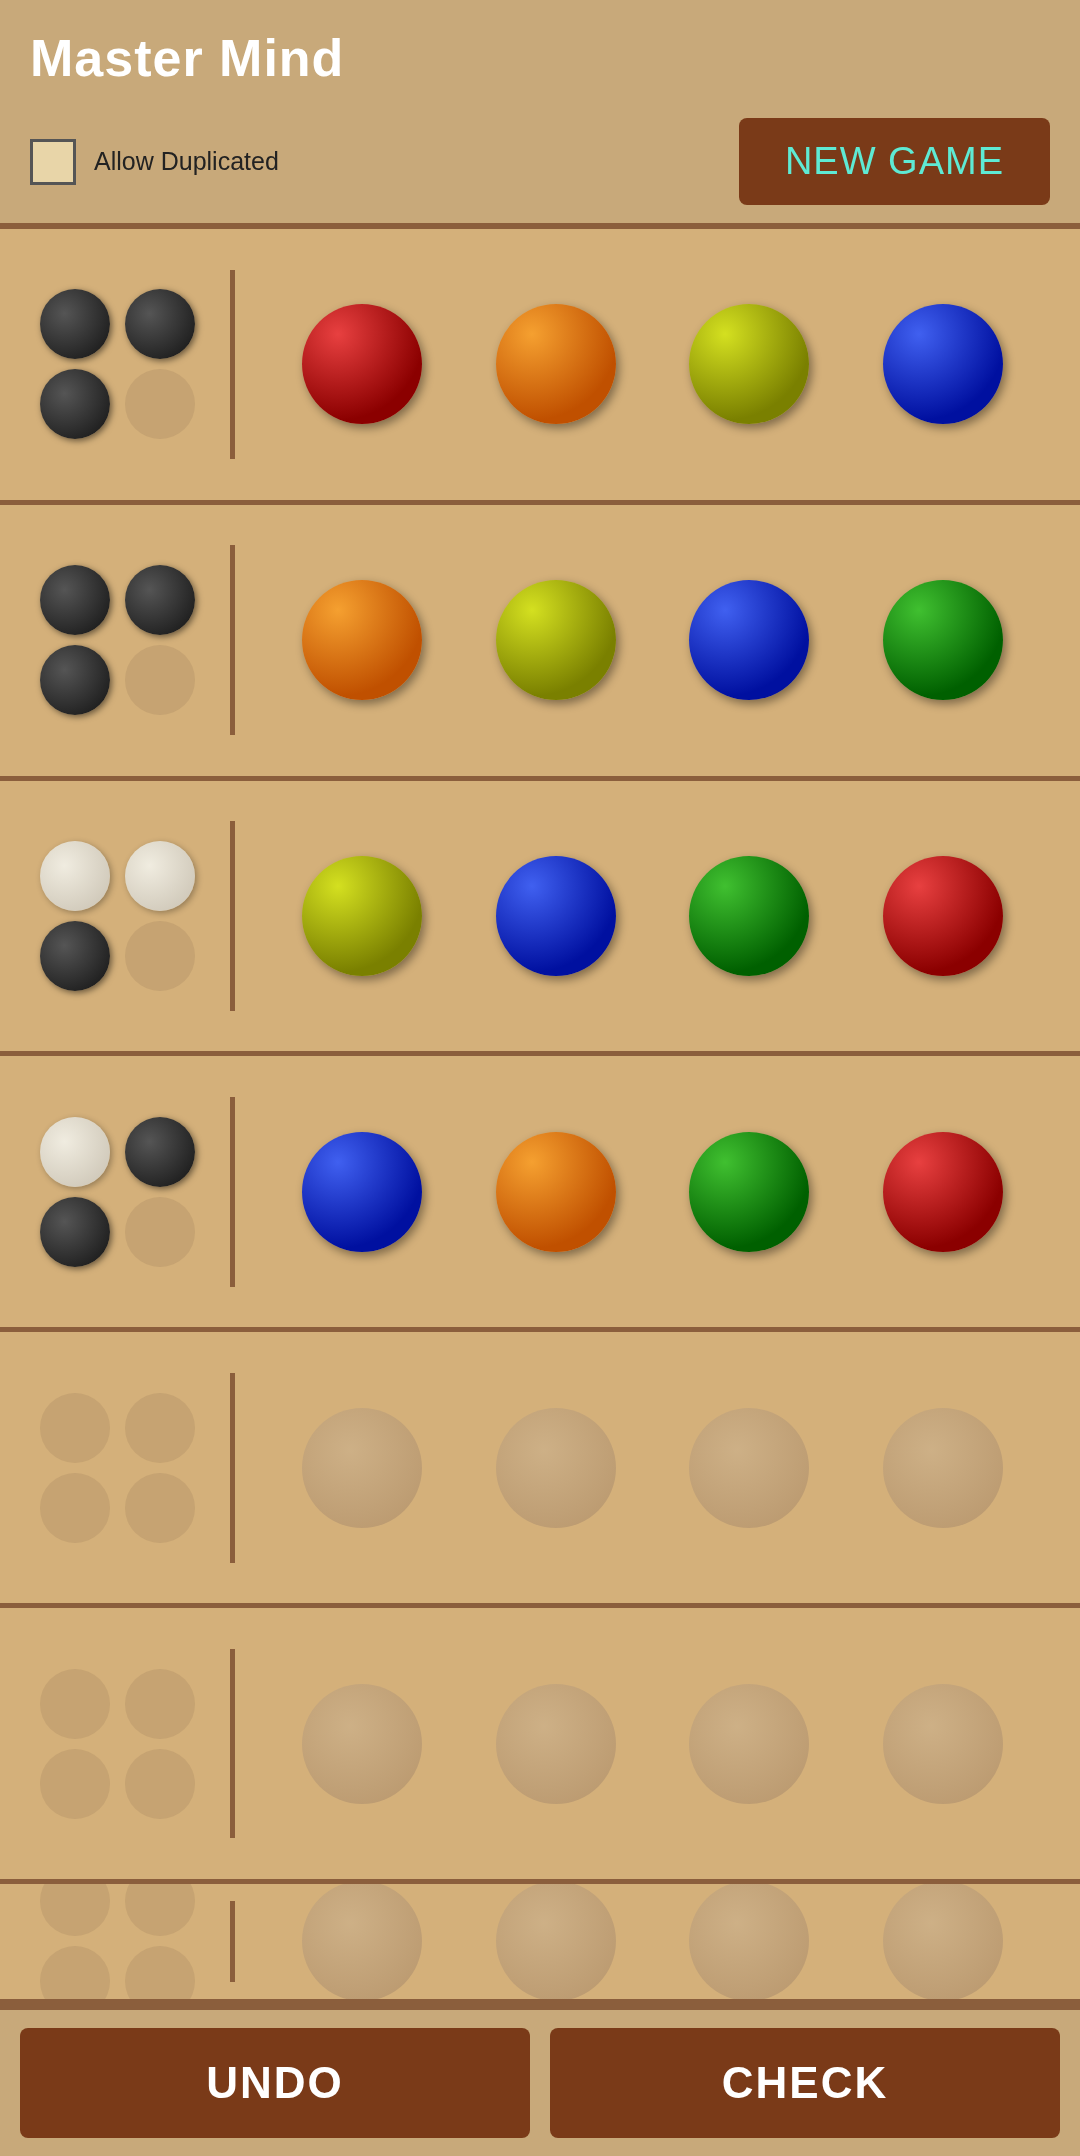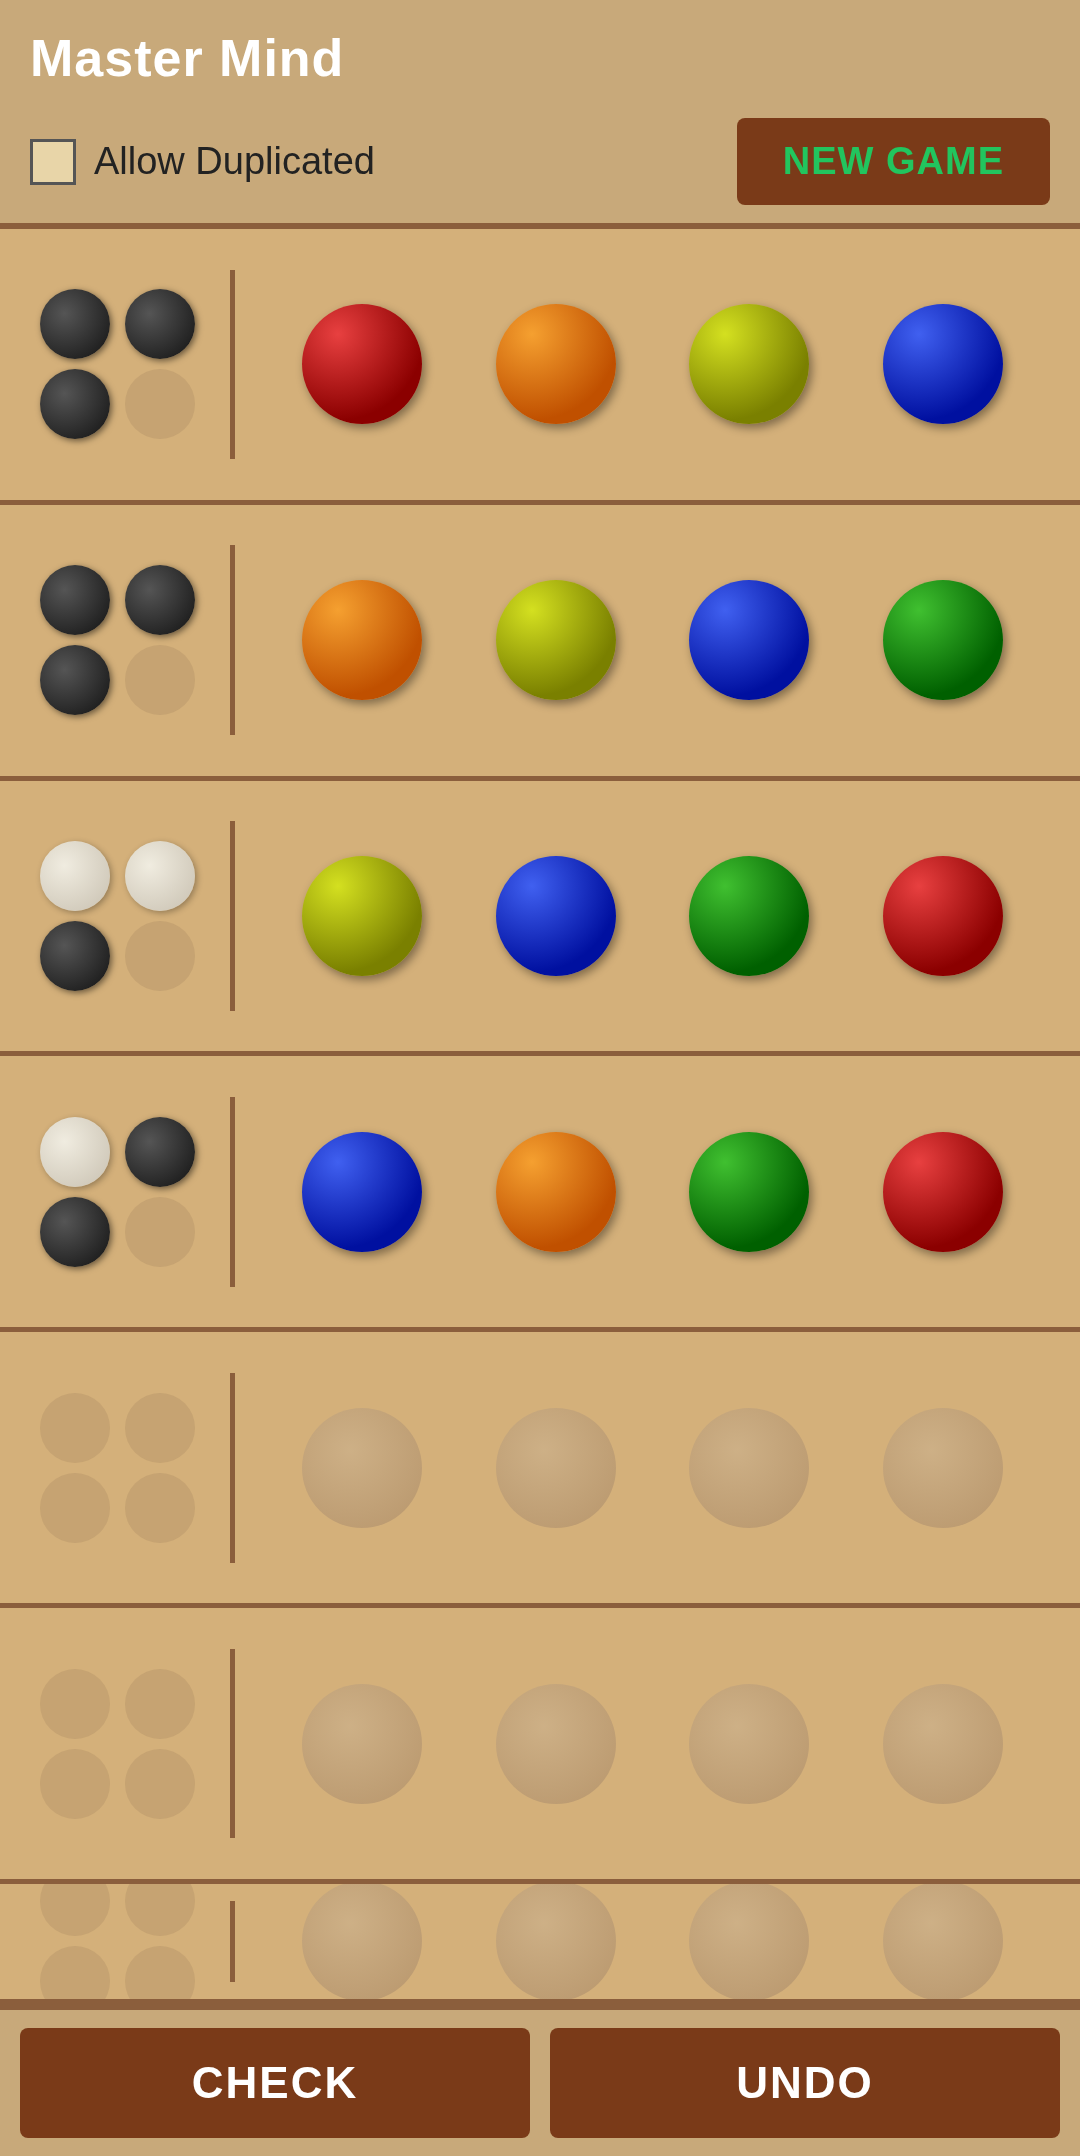--- a/index.html
+++ b/index.html
@@ -52,33 +52,33 @@
     #allow-duplicated-checkbox {
       width: 46px;
       height: 46px;
       border: 3px solid #555;
       background: #e8d5a8;
       display: inline-block;
       flex-shrink: 0;
     }
 
     #allow-duplicated-label {
-      font-size: 38px;
+      font-size: 25px;
       color: #222;
       font-weight: 500;
     }
 
     #new-game-button {
       background: #7a3a18;
-      color: #22c55e;
+      color: #5eead4;
       border: none;
       border-radius: 8px;
       padding: 22px 46px;
       font-size: 38px;
-      font-weight: bold;
+      font-weight: normal;
       cursor: pointer;
       letter-spacing: 1px;
     }
 
     
     #board {
       flex: 1;
       background: #d4a96a;
       display: flex;
       flex-direction: column;
@@ -348,17 +348,17 @@
         <div class="gem empty"></div>
         <div class="gem empty"></div>
         <div class="gem empty"></div>
         <div class="gem empty"></div>
       </div>
     </div>
 
   </div>
 
   <div id="bottom-buttons">
+    <button class="bottom-btn">UNDO</button>
     <button class="bottom-btn">CHECK</button>
-    <button class="bottom-btn">UNDO</button>
   </div>
 
 </div>
 
 </body></html>

